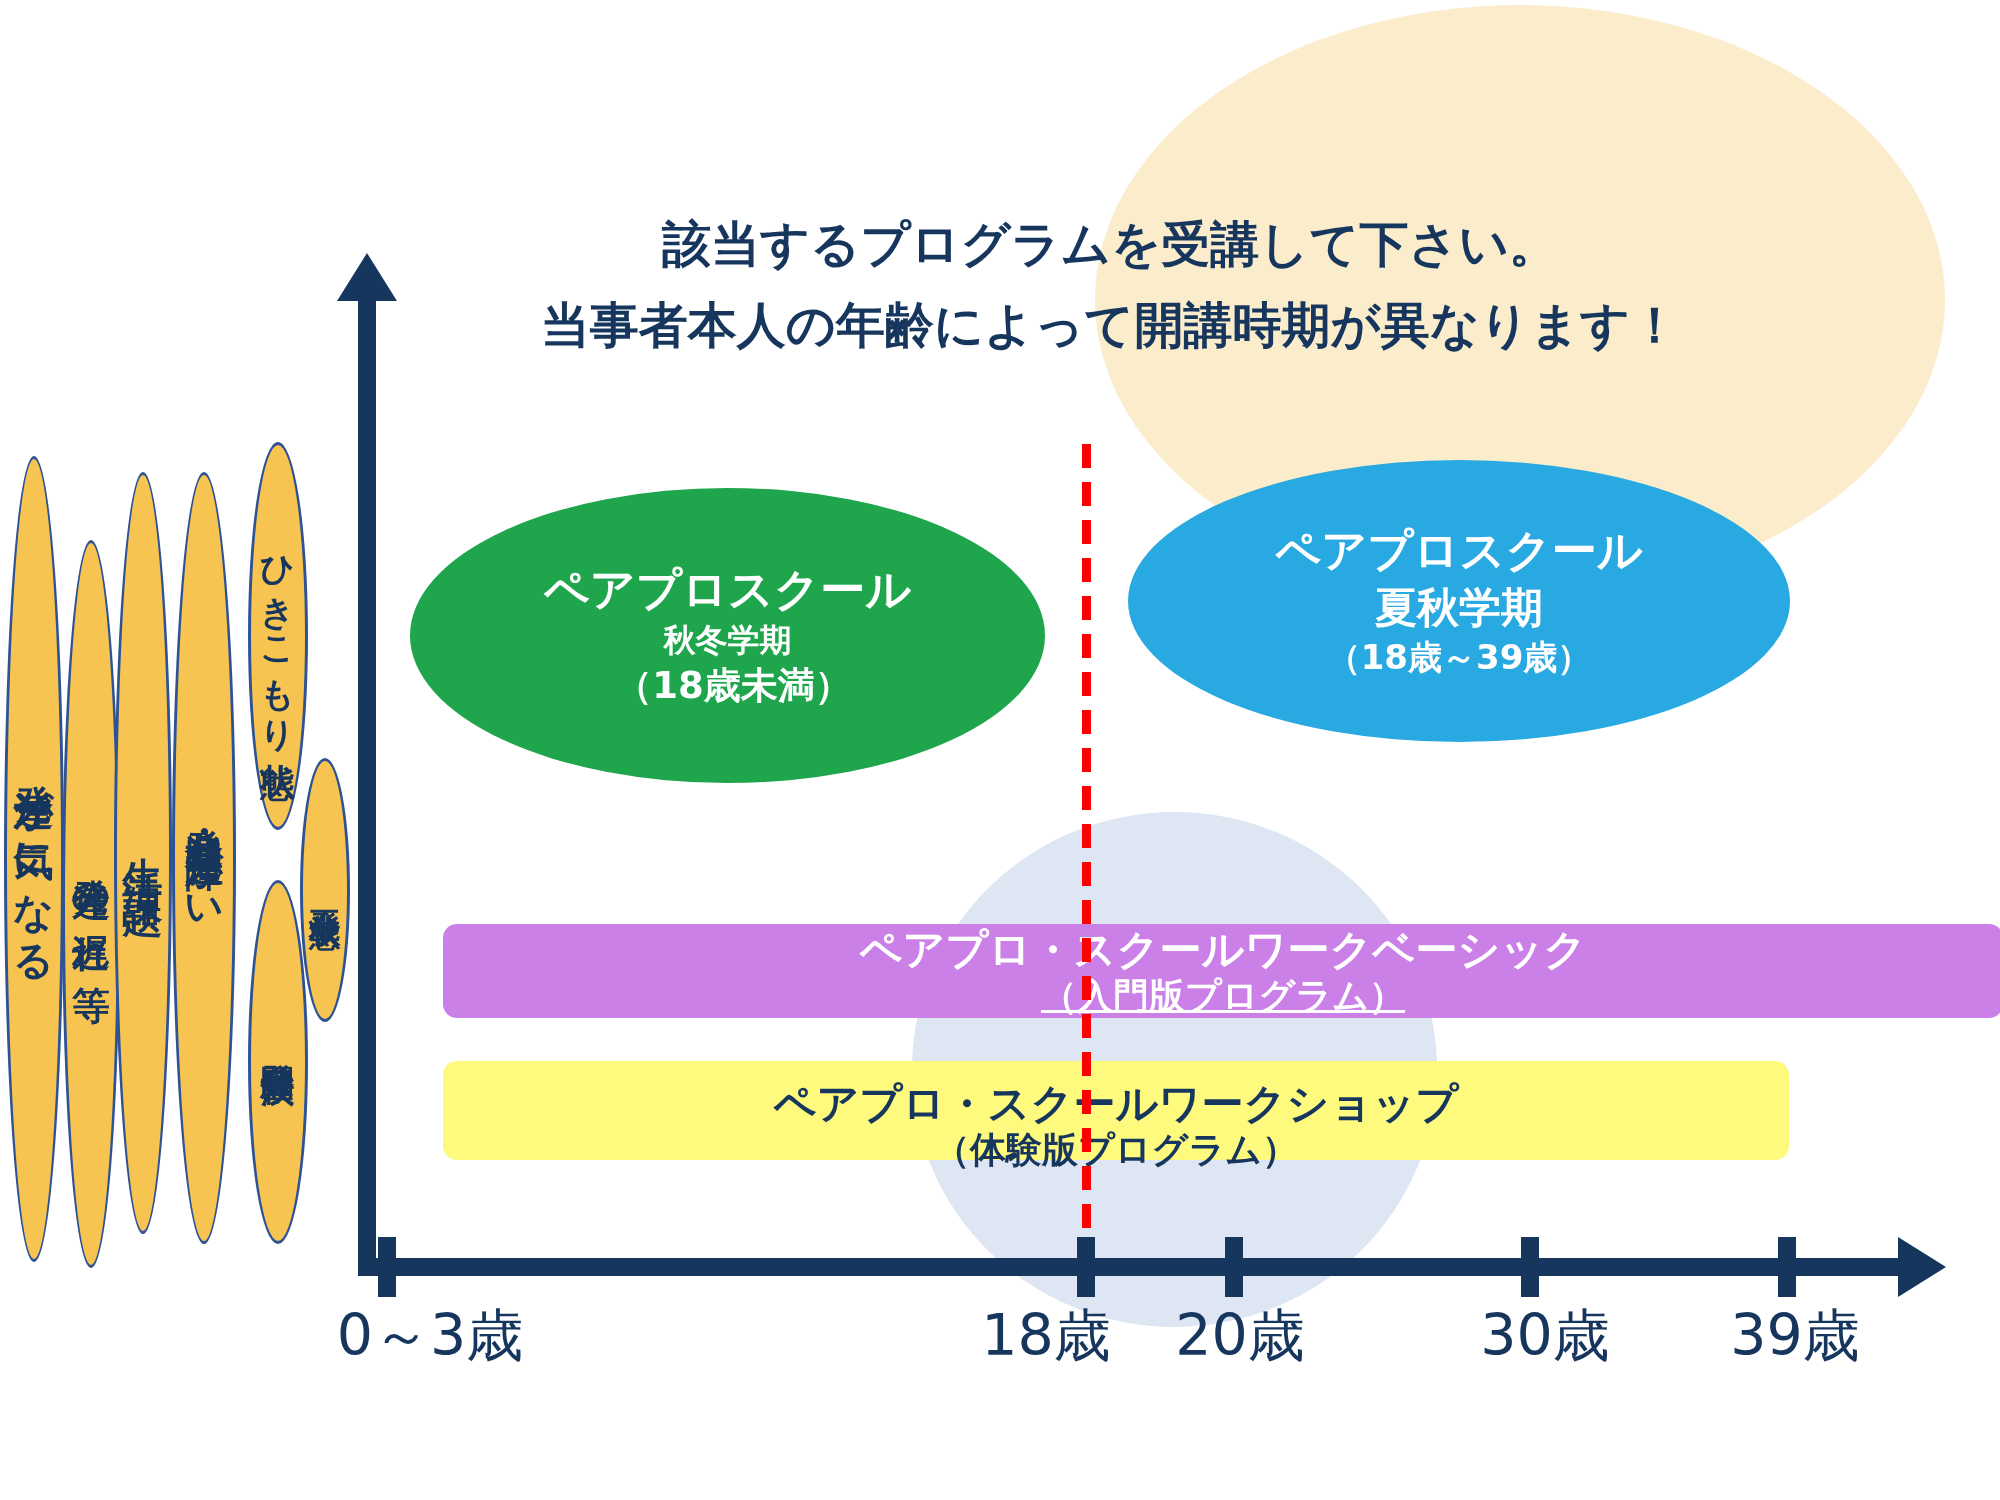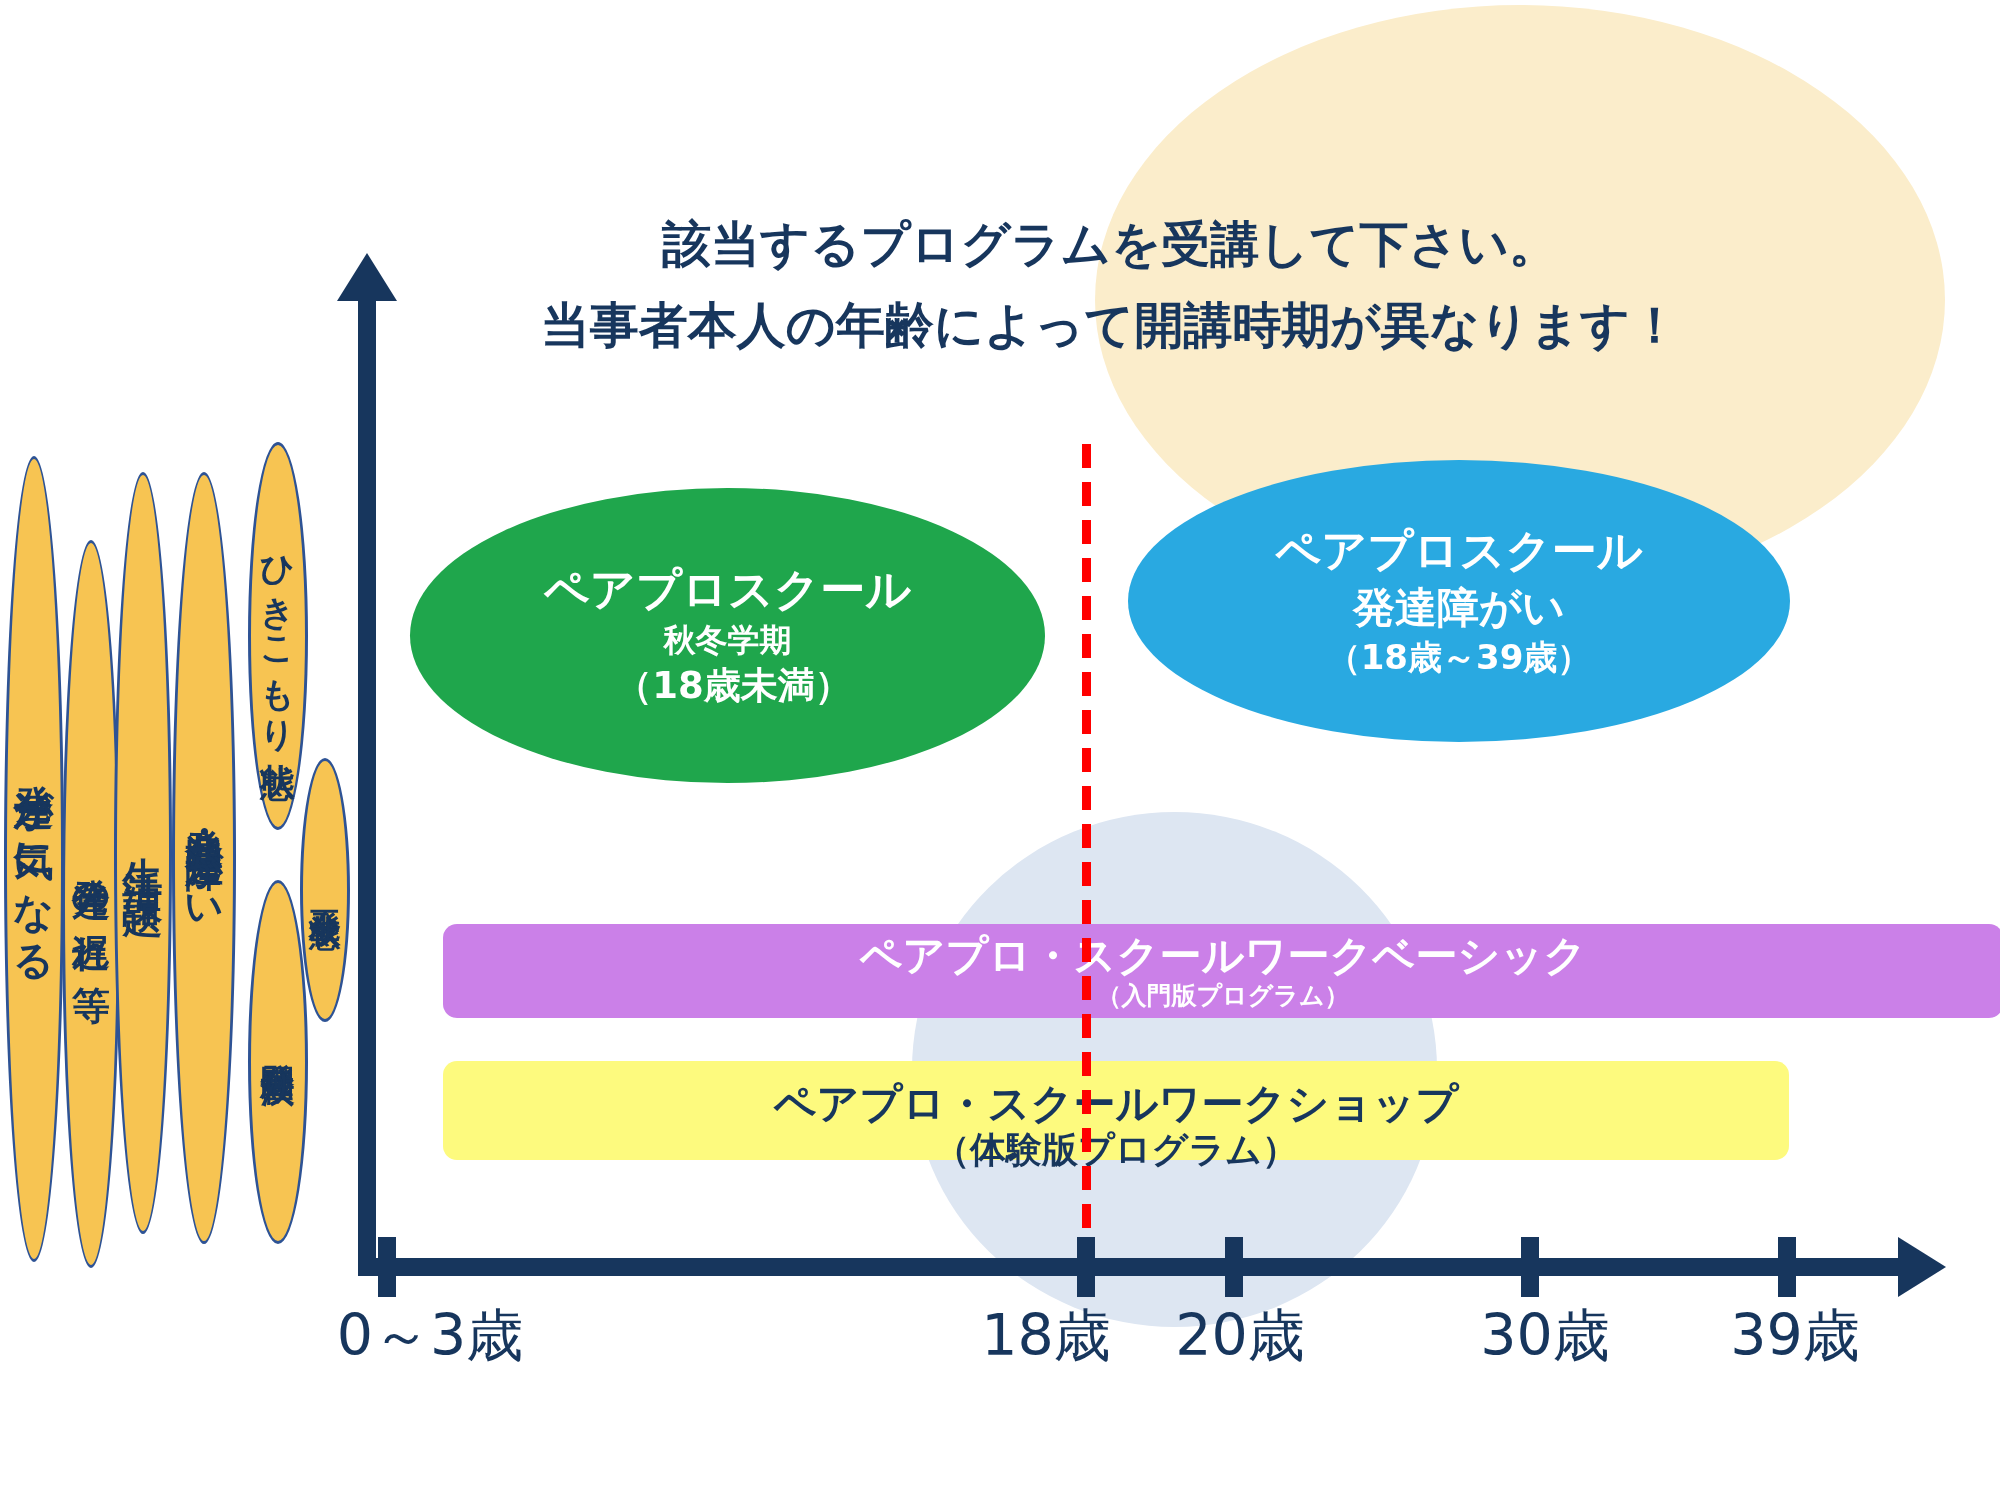--- a/index.html
+++ b/index.html
@@ -75,27 +75,27 @@
     <span style="font-size:34px;letter-spacing:2px;">登園登校渋り</span>
   </div>
 
   <div class="abs prog-ellipse green" style="left:410px;top:488px;width:635px;height:295px;">
     <div style="font-size:45px;">ペアプロスクール</div>
     <div style="font-size:32px;">秋冬学期</div>
     <div style="font-size:37px;margin-left:12px;">（18歳未満）</div>
   </div>
   <div class="abs prog-ellipse blue" style="left:1128px;top:460px;width:662px;height:282px;">
     <div style="font-size:45px;">ペアプロスクール</div>
-    <div style="font-size:42px;">発達障がい</div>
+    <div style="font-size:42px;">夏秋学期</div>
     <div style="font-size:34px;">（18歳～39歳）</div>
   </div>
 
   <div class="abs bar bar-purple" style="left:443px;top:924px;width:1560px;height:94px;">
     <div style="font-size:42px;">ペアプロ・スクールワークベーシック</div>
-    <div style="font-size:25px;">（入門版プログラム）</div>
+    <div style="font-size:36px;text-decoration:underline;">（入門版プログラム）</div>
   </div>
   <div class="abs bar bar-yellow" style="left:443px;top:1061px;width:1346px;height:99px;">
     <div style="font-size:42px;margin-top:29px;">ペアプロ・スクールワークショップ</div>
     <div style="font-size:36px;">（体験版プログラム）</div>
   </div>
 
   <div class="abs red-dash"></div>
 
   <div class="abs arrow-up"></div>
   <div class="abs axis v-axis"></div>

